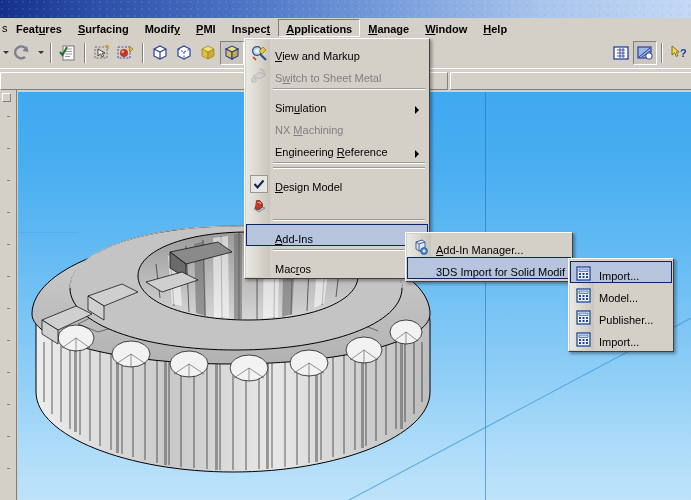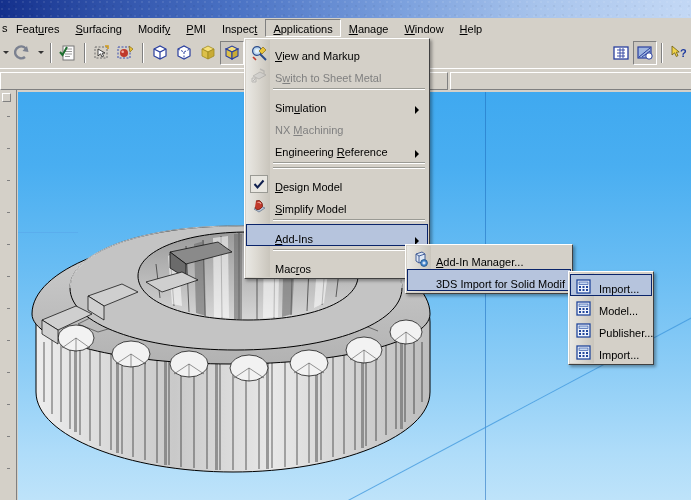--- a/index.html
+++ b/index.html
@@ -44,20 +44,21 @@
   .menubar .clip-left {
     width: 8px; color: #000; font-size: 11px; overflow: hidden;
     white-space: nowrap; padding-left: 2px;
   }
   .menu-item {
     height: 18px; line-height: 18px;
     padding: 0 7px;
     color: #000; font-size: 11px;
     white-space: nowrap;
     border: 1px solid transparent;
+    font-weight: bold;
   }
   .menu-item.active {
     border-left: 1px solid #808080;
     border-top: 1px solid #808080;
     border-right: 1px solid #ffffff;
     border-bottom: 1px solid #ffffff;
     background: #d4d0c8;
   }
   .menu-item u { text-decoration: underline; }
 
@@ -215,22 +216,22 @@
   .check-box {
     position:absolute; left:3px; top:2px;
     width:18px; height:18px;
     background:#e8e6e0;
     border:1px solid #9a9a94;
     display:flex;align-items:center;justify-content:center;
   }
 
   
   #popup-applications { left: 244px; top: 38px; width: 186px; }
-  #popup-addins       { left: 405px; top: 244px; width: 168px; }
-  #popup-3ds          { left: 568px; top: 271px; width: 86px; }
+  #popup-addins       { left: 405px; top: 232px; width: 168px; }
+  #popup-3ds          { left: 568px; top: 258px; width: 106px; }
 </style>
 </head>
 <body>
 
 <div id="app">
 
   <div class="titlebar-strip">
     <div class="tb-noise"></div>
   </div>
 
@@ -583,21 +584,20 @@
         <span class="mlabel"><u>D</u>esign Model</span>
       </div>
       <div class="mrow">
         <div class="micon">
           <svg width="17" height="17" viewBox="0 0 17 17">
             <path d="M3 11 L9 8 L14 10 L8 14 Z" fill="#b9c7d8" stroke="#6a7a90" stroke-width="0.8"></path>
             <path d="M5 3 q4 -2 6 2 q2 4 -2 6 q-4 2 -5 -2" fill="#c0392b" stroke="#7a2016" stroke-width="0.9"></path>
             <path d="M6.5 4.5 q2.5 -1 3.5 1.5" fill="none" stroke="#f0a79b" stroke-width="1.1"></path>
           </svg>
         </div>
-        <span class="mlabel"><u>S</u>implify Model</span>
       </div>
       <div class="msep"></div>
       <div class="mrow sel">
         <span class="mlabel"><u>A</u>dd-Ins</span>
         <span class="sub-arrow"></span>
       </div>
       <div class="msep"></div>
       <div class="mrow">
         <span class="mlabel">Mac<u>r</u>os</span>
         <span class="sub-arrow"></span>

